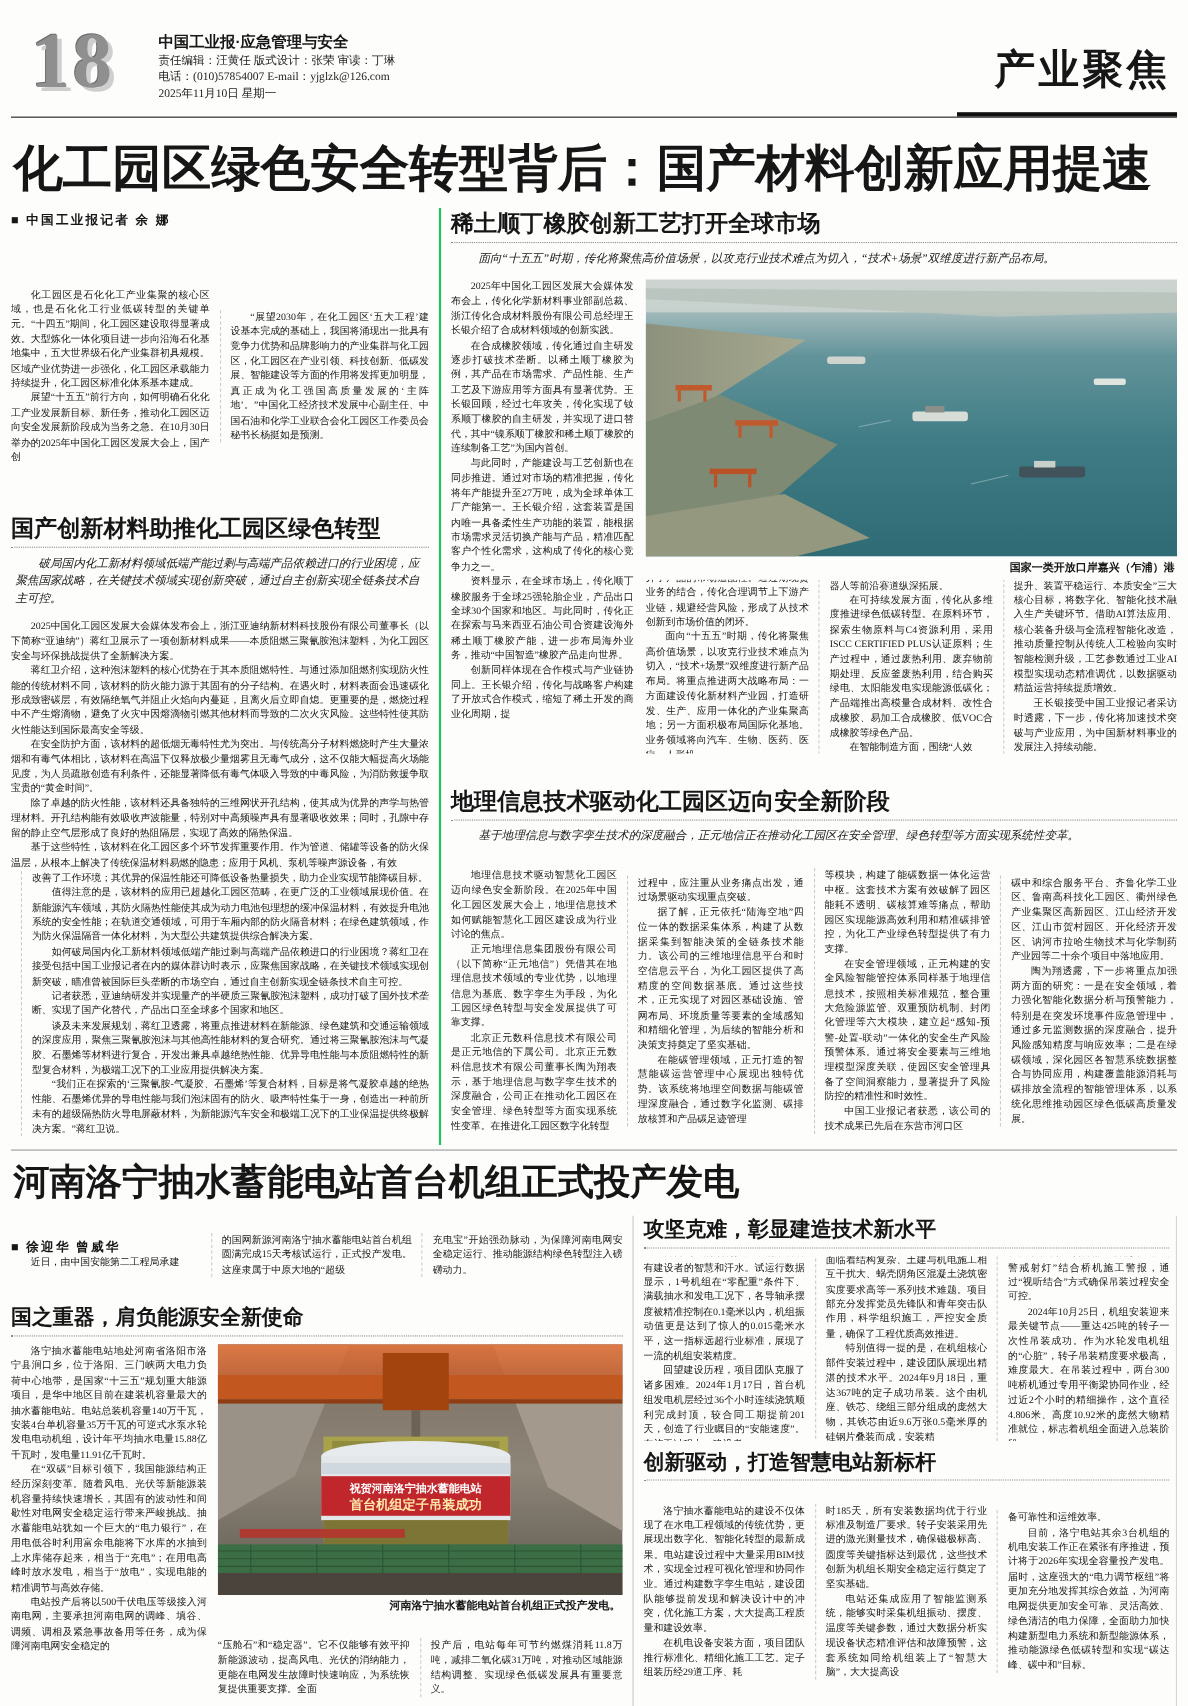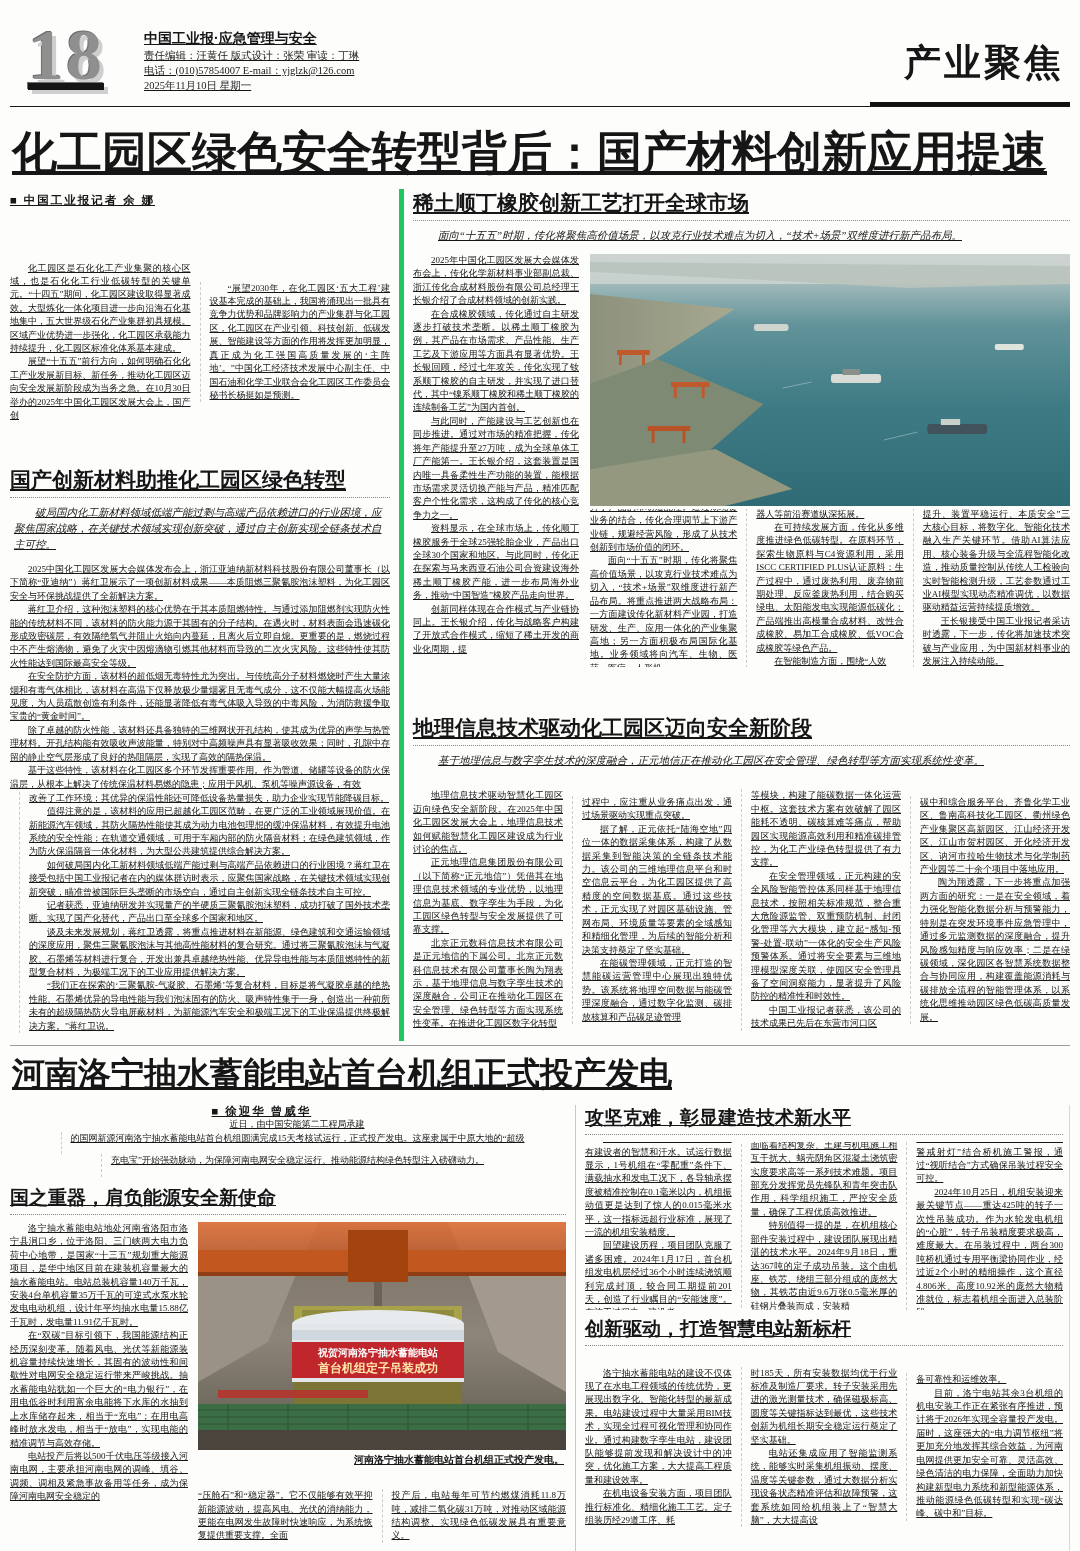--- a/index.html
+++ b/index.html
@@ -1,18 +1,18 @@
 <!DOCTYPE html>
 <html><head>
 <meta charset="utf-8">
 <style>
   html,body{margin:0;padding:0;background:#e9e9e9;}
   .page{position:relative;width:1080px;height:1551px;background:#fdfdfc;margin:0 auto;
         box-sizing:border-box;padding:20px 10px 0 10px;overflow:hidden;
-        font-family:"Liberation Serif","DejaVu Serif",serif;color:#161616;text-decoration:underline;}
+        font-family:"Liberation Serif","DejaVu Serif",serif;color:#161616;}
   
   .masthead{display:flex;align-items:flex-start;position:relative;height:84px;}
   .pageno{font-family:"Liberation Serif",serif;font-weight:900;font-size:72px;line-height:70px;
           color:#8f8f8f;text-shadow:4px 4px 0 #cfcfcf,-1px -1px 0 #6e6e6e;letter-spacing:2px;
           width:110px;margin-left:18px;}
   .mast-info{margin-left:6px;padding-top:10px;}
   .edition{font-family:"Liberation Sans",sans-serif;font-weight:bold;font-size:14px;}
   .credits,.contact,.pubdate{font-size:10.5px;line-height:15px;color:#222;}
   .section-title{position:absolute;right:6px;top:18px;font-family:"Liberation Serif",serif;
                  font-weight:900;font-size:37px;letter-spacing:3px;}
@@ -29,41 +29,41 @@
   .cols .col+.col{margin-left:9px;padding-left:9px;border-left:1px dashed #cccccc;}
   .col p{margin:0;text-indent:2em;}
   .col p.cont{text-indent:0;}
   h2.sec{font-family:"Liberation Sans",sans-serif;font-weight:bold;font-size:21px;margin:0 0 3px 0;}
   h3.sec{font-family:"Liberation Sans",sans-serif;font-weight:bold;font-size:19px;margin:0 0 3px 0;}
   .dotted{border-bottom:1.5px dotted #8a8a8a;margin:2px 0 7px 0;}
   .lede{font-size:10.5px;font-style:italic;line-height:16px;text-indent:2em;margin:2px 4px 10px 4px;}
   
   .top-story{display:flex;height:852px;overflow:hidden;margin-top:2px;}
   .left-block{width:380px;flex:none;}
-  .right-block{flex:1;min-width:0;margin-left:9px;padding-left:9px;border-left:5px solid #22c55e;}
+  .right-block{flex:1;min-width:0;margin-left:9px;padding-left:9px;border-left:2px solid #22c55e;}
   .intro-cols{height:248px;overflow:hidden;}
   .sec1-body{height:470px;overflow:hidden;flex-direction:column;}
   .rubber-body{display:flex;}
   .rubber-col1{width:166px;flex:none;font-size:9px;line-height:13.4px;text-align:justify;height:452px;overflow:hidden;}
   .rubber-col1 p{margin:0;text-indent:2em;}
   .photo-zone{flex:1;min-width:0;margin-left:11px;}
   .photo1{width:100%;height:252px;display:block;}
   .caption{font-size:10px;font-weight:bold;text-align:right;margin:3px 2px 4px 0;}
   .under-cols{height:158px;overflow:hidden;margin-top:3px;}
   .gis{margin-top:8px;}
   .gis-cols{height:262px;overflow:hidden;}
   
   .story-divider{border-top:1px solid #9a9a9a;margin:4px 0 6px 0;}
   .bottom-headline{font-family:"Liberation Sans",sans-serif;font-weight:900;font-size:33px;
                    margin:4px 2px 8px 2px;white-space:nowrap;}
   .bottom-story{display:flex;height:460px;overflow:hidden;}
   .b-left{width:556px;flex:none;}
   .b-right{flex:1;min-width:0;margin-left:9px;padding-left:9px;border-left:1px solid #c9c9c9;
            border-right:1px solid #d6d6d6;padding-right:6px;}
-  .intro-row{height:72px;overflow:hidden;margin-bottom:8px;flex-direction:column;}
+  .intro-row{height:72px;overflow:hidden;margin-bottom:8px;}
   .intro-first{display:flex;flex-direction:column;justify-content:space-between;}
   .intro-first .byline{margin:0;}
   .mission-row{display:flex;margin-top:2px;}
   .mission-col1{width:178px;flex:none;font-size:9px;line-height:13.4px;text-align:justify;
                 height:332px;overflow:hidden;}
   .mission-col1 p{margin:0;text-indent:2em;}
   .photo2-zone{flex:1;min-width:0;margin-left:10px;}
   .photo2{width:100%;height:228px;display:block;}
   .strip-cols{height:66px;overflow:hidden;margin-top:16px;}
   .secB-cols{height:168px;overflow:hidden;}
@@ -181,20 +181,21 @@
               <rect x="350" y="170" width="62" height="10" rx="3" fill="#41525a"></rect>
                 <rect x="364" y="165" width="20" height="6" fill="#c9cfc9"></rect>
               <rect x="170" y="70 " width="36" height="7" rx="3" fill="#cfd4cf"></rect>
               <rect x="420" y="90" width="30" height="6" rx="2" fill="#e0e4df"></rect>
             </g>
             <g stroke="#bfd3d2" stroke-width="1" opacity="0.5">
               <line x1="230" y1="128" x2="200" y2="134"></line>
                 <line x1="340" y1="178" x2="305" y2="186"></line>
             </g>
           </svg>
+          <div class="caption">国家一类开放口岸嘉兴（乍浦）港</div>
           <div class="cols under-cols">
               <div class="col">
                 <p class="cont">升了产品的市场适配性。通过期现货业务的结合，传化合理调节上下游产业链，规避经营风险，形成了从技术创新到市场价值的闭环。</p>
                 <p>面向“十五五”时期，传化将聚焦高价值场景，以攻克行业技术难点为切入，“技术+场景”双维度进行新产品布局。将重点推进两大战略布局：一方面建设传化新材料产业园，打造研发、生产、应用一体化的产业集聚高地；另一方面积极布局国际化基地。业务领域将向汽车、生物、医药、医疗、人形机</p>
               </div>
               <div class="col">
                 <p class="cont">器人等前沿赛道纵深拓展。</p>
                 <p>在可持续发展方面，传化从多维度推进绿色低碳转型。在原料环节，探索生物原料与C4资源利用，采用ISCC CERTIFIED PLUS认证原料；生产过程中，通过废热利用、废弃物前期处理、反应釜废热利用，结合购买绿电、太阳能发电实现能源低碳化；产品端推出高模量合成材料、改性合成橡胶、易加工合成橡胶、低VOC合成橡胶等绿色产品。</p>
                 <p>在智能制造方面，围绕“人效</p>
               </div>

